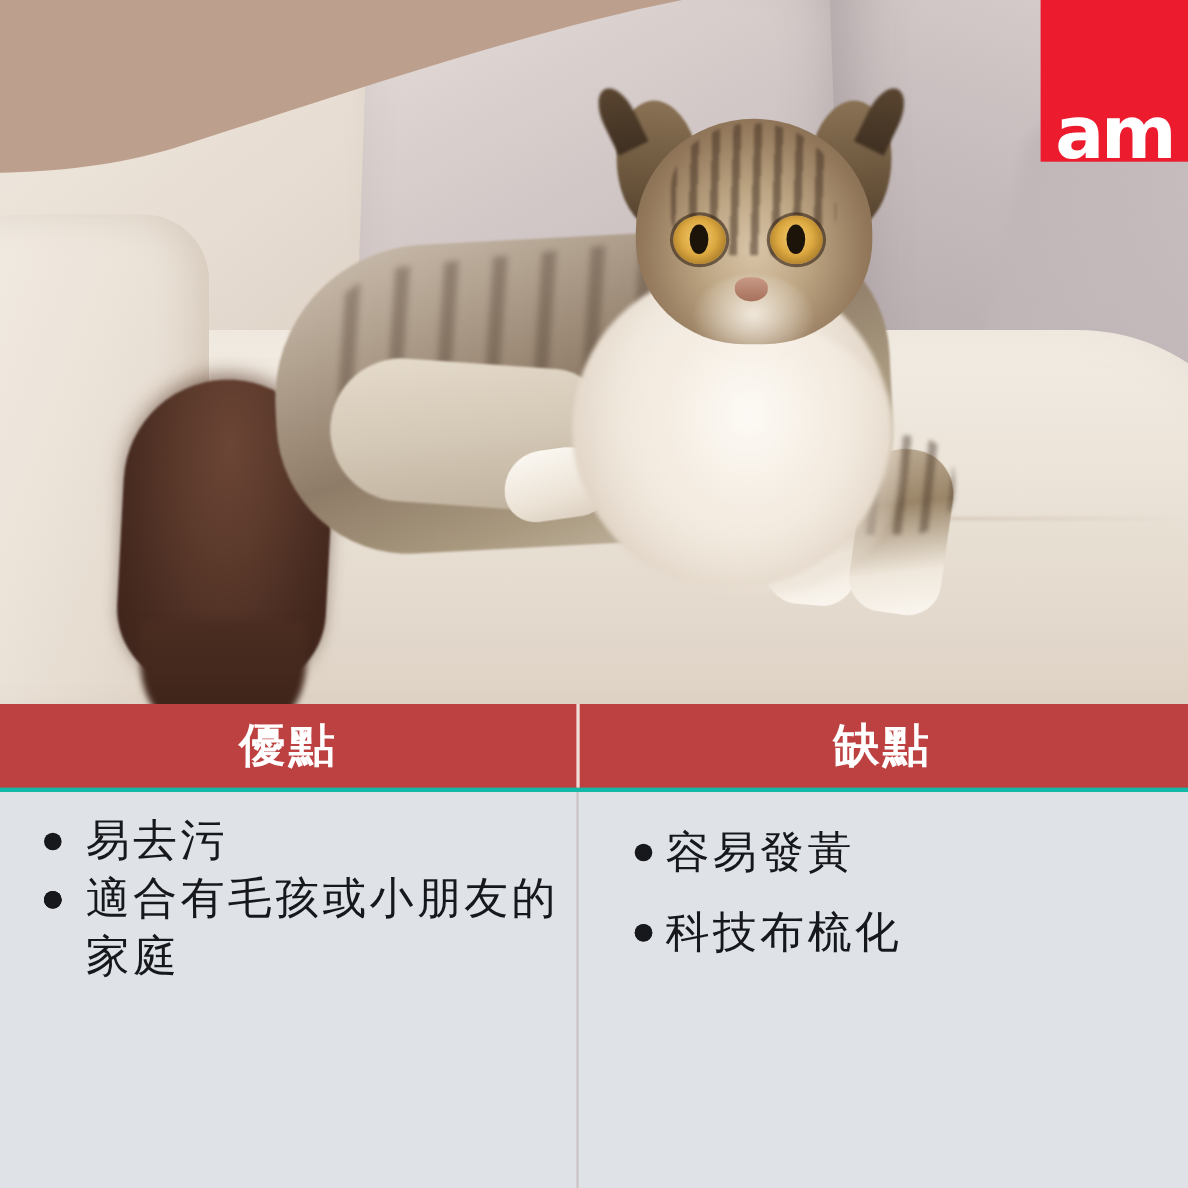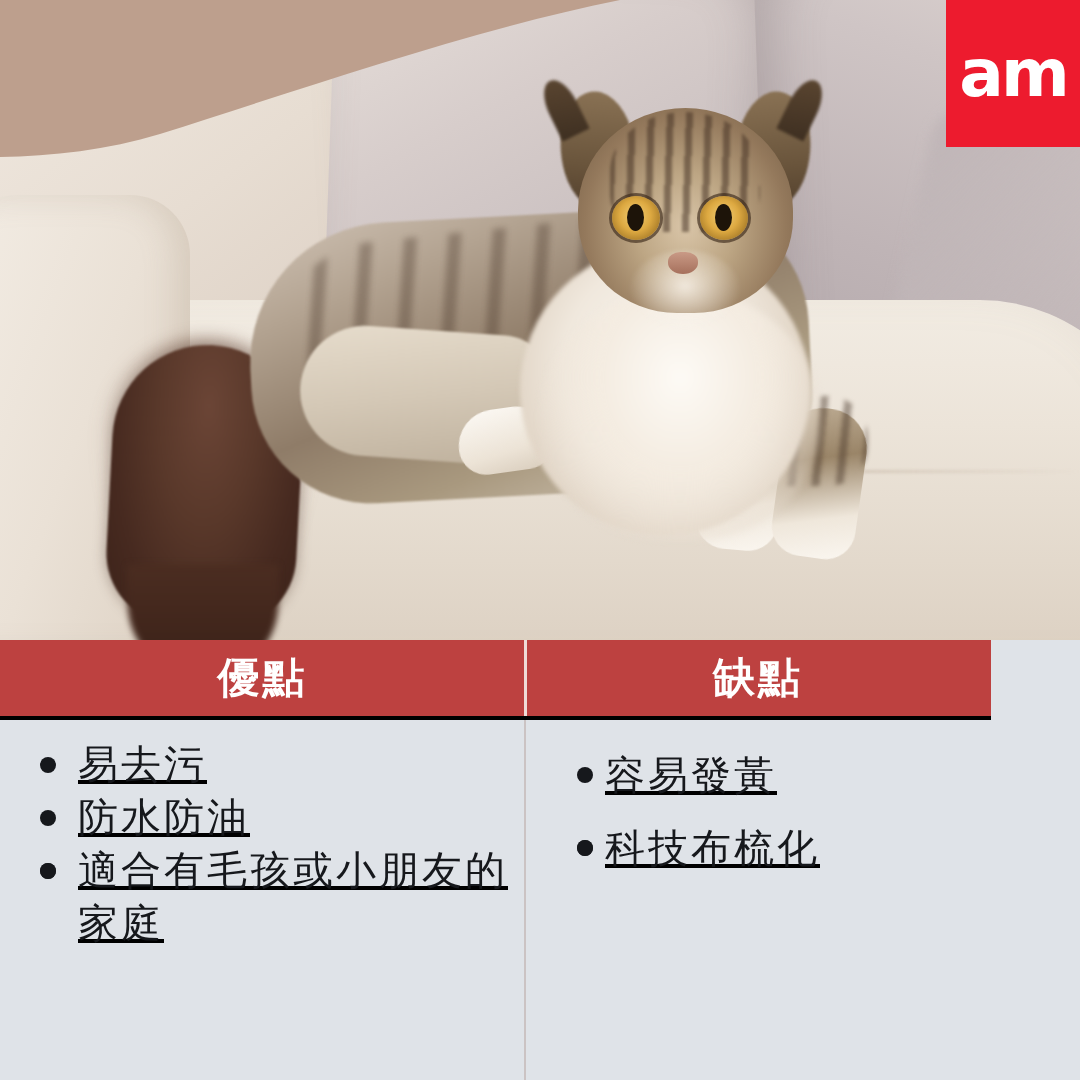--- a/index.html
+++ b/index.html
@@ -188,48 +188,48 @@
     font-size:64px;font-weight:bold;letter-spacing:2px;
     padding-left:4px;
     text-shadow:0 1px 3px rgba(90,65,50,.35);
     white-space:nowrap;
   }
 
   
   .logo{
     position:absolute;left:946px;top:0;width:134px;height:147px;
     background:#ed1b2e;
-    display:flex;flex-direction:column;align-items:center;justify-content:center;
+    display:flex;flex-direction:row;align-items:flex-end;justify-content:center;
     overflow:hidden;
   }
   .logo-am{
     color:#ffffff;font-weight:bold;font-size:66px;line-height:.78;
     letter-spacing:-3px;font-family:"DejaVu Sans",sans-serif;
   }
   .logo-730{
     color:#ffffff;font-weight:bold;font-size:62px;line-height:.92;
     letter-spacing:-1px;font-family:"DejaVu Sans",sans-serif;margin-top:2px;
   }
 
   
   .table{position:absolute;left:0;top:640px;width:1080px;height:440px;background:#dfe3e8;}
   .thead{
-    position:absolute;left:0;top:0;width:991px;height:76px;
+    position:absolute;left:0;top:0;width:1080px;height:76px;
     background:#bd4140;display:flex;
-    border-bottom:4px solid #000000;
+    border-bottom:4px solid #14b8a6;
   }
   .th{
     flex:1;display:flex;align-items:center;justify-content:center;
     color:#ffffff;font-size:42px;font-weight:bold;letter-spacing:3px;
   }
   .th-left{width:525px;flex:0 0 525px;}
   .th-divider{
     position:absolute;left:524px;top:0;width:3px;height:76px;background:#f0dbd7;
   }
-  .tbody{position:absolute;left:0;top:80px;width:1080px;height:360px;display:flex;text-decoration:underline;}
+  .tbody{position:absolute;left:0;top:80px;width:1080px;height:360px;display:flex;}
   .col{position:relative;}
   .col-left{width:525px;flex:0 0 525px;padding:18px 0 0 0;}
   .col-right{flex:1;padding:30px 0 0 0;}
   .body-divider{
     position:absolute;left:524px;top:80px;width:2px;height:360px;background:#cbc3c3;
   }
   ul.list{margin:0;padding:0;list-style:none;}
   ul.list li{
     position:relative;
     color:#16181c;
@@ -309,21 +309,21 @@
       <div class="th th-left">優點</div>
       <div class="th">缺點</div>
     </div>
     <div class="th-divider"></div>
     <div class="body-divider"></div>
 
     <div class="tbody">
       <div class="col col-left">
         <ul class="list">
           <li><span class="bullet"></span><span>易去污</span></li>
-          <li><span class="bullet"></span><span>防水防油</span></li>
+          <li><span class="bullet"></span></li>
           <li><span class="bullet"></span></li>
           <li><span class="bullet"></span><span>適合有毛孩或小朋友的家庭</span></li>
         </ul>
       </div>
       <div class="col col-right">
         <ul class="list">
           <li><span class="bullet"></span><span>容易發黃</span></li>
           <li><span class="bullet"></span></li>
           <li><span class="bullet"></span><span>科技布梳化</span></li>
         </ul>

